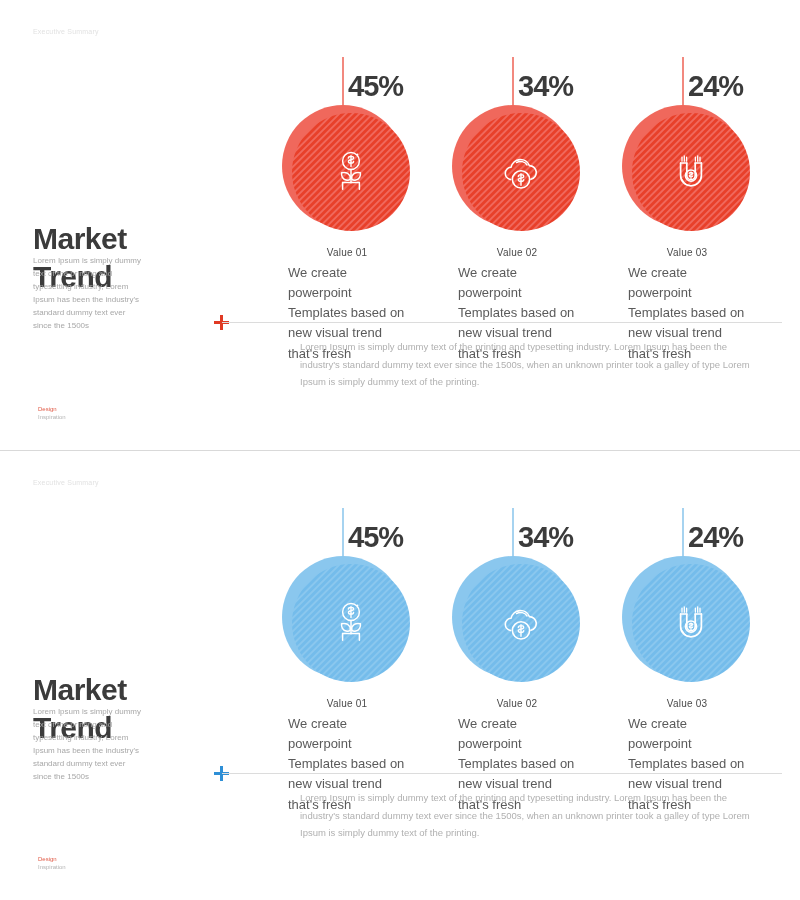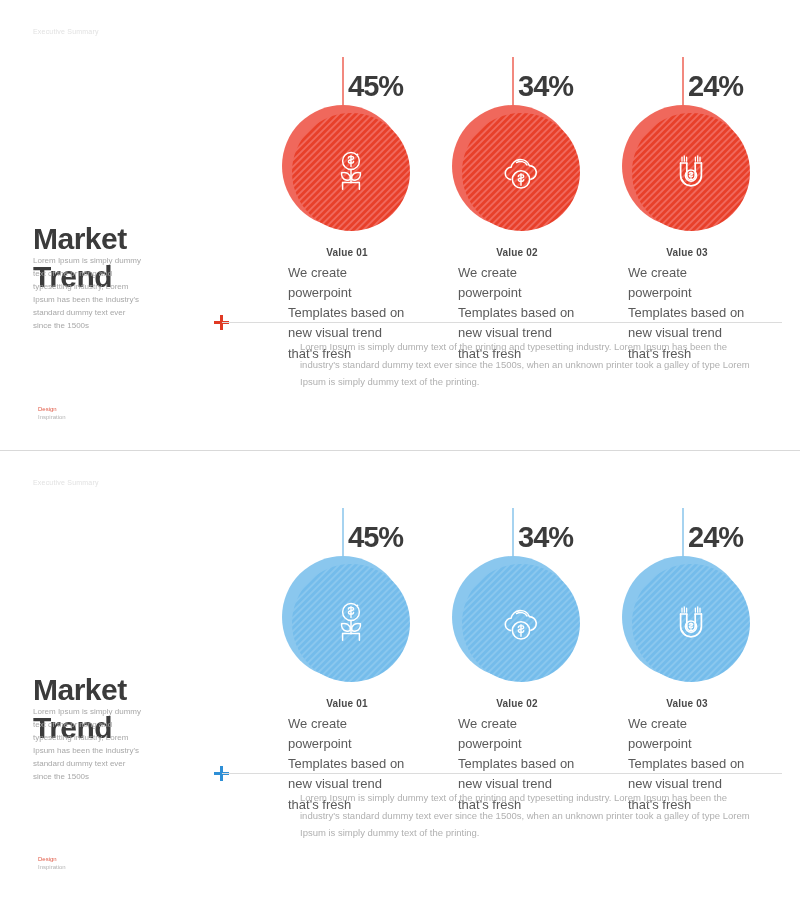--- a/index.html
+++ b/index.html
@@ -118,21 +118,20 @@
     margin-top: 12px;
     padding-left: 18px;
   }
   .vlabel {
     font-size: 10px;
     color: #4a4a4a;
     text-align: center;
     width: 118px;
     margin-bottom: 5px;
     letter-spacing: 0.2px;
-    font-weight: bold;
   }
   .vbody {
     font-size: 13px;
     line-height: 1.55;
     color: #5a5a5a;
     width: 118px;
   }
 
   
   .rule {

